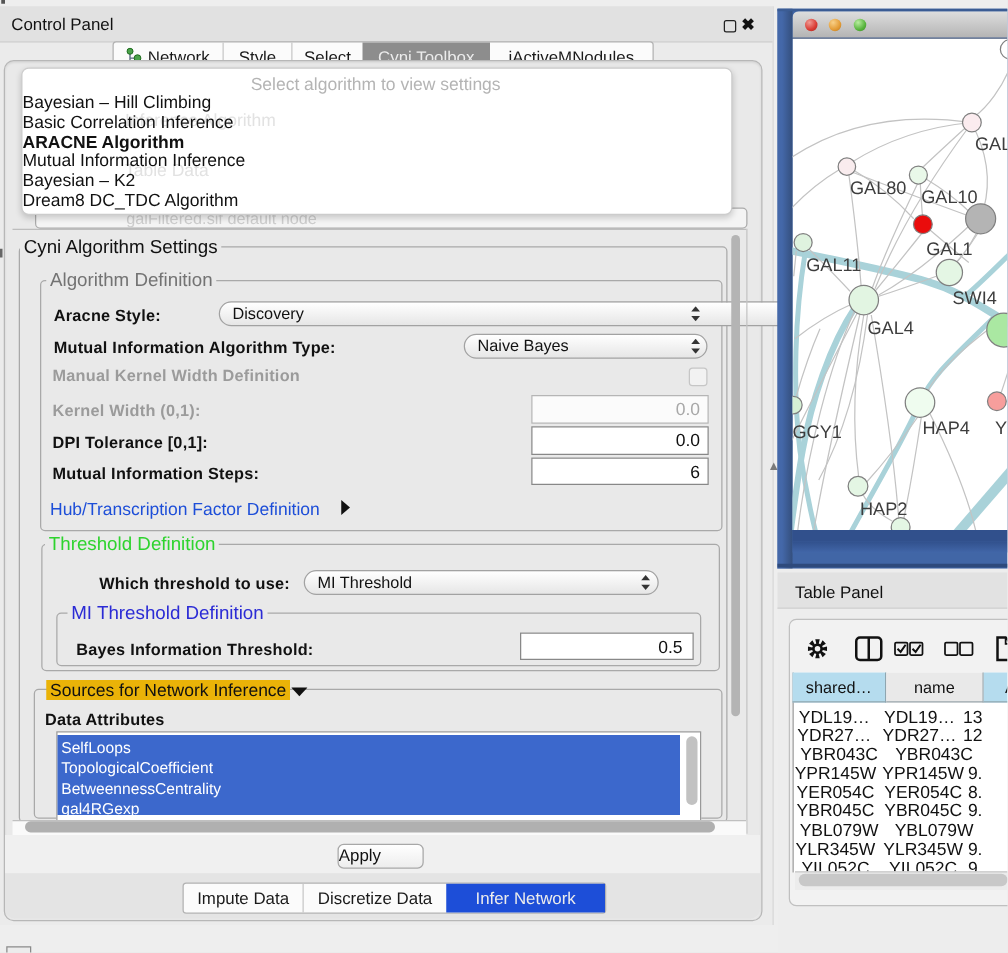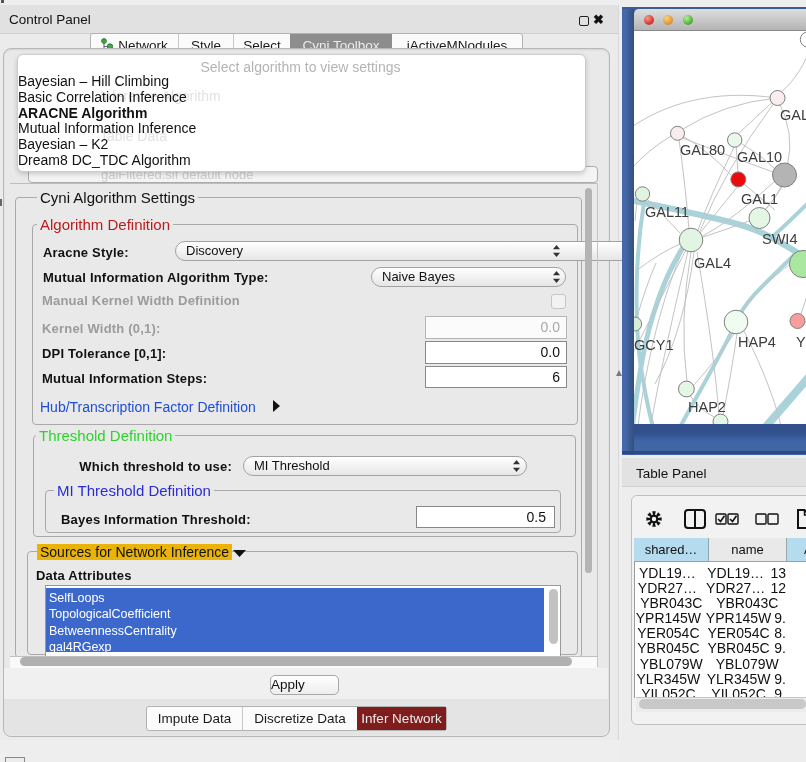--- a/index.html
+++ b/index.html
@@ -37,24 +37,24 @@
   <div style="width:130px;display:flex;align-items:center;justify-content:center;">jActiveMNodules</div>
 </div>
 
 <div class="abs" style="left:3px;top:48px;width:605px;height:687px;background:#e9e9e9;border:1px solid #b7b7b7;border-radius:8px;box-shadow:inset 0 1px 2px rgba(0,0,0,0.10);"></div>
 
 <div class="abs" style="left:28px;top:166px;width:570px;height:17px;background:#f4f4f4;border:1px solid #ababab;border-radius:4px;color:#cdcdcd;font-size:13px;padding-left:72px;box-sizing:border-box;">galFiltered.sif default node</div>
 
 <div class="abs" style="left:10px;top:183px;width:587px;height:1px;background:#bdbdbd;"></div>
 
 <div class="abs" style="left:15px;top:197px;width:565px;height:459px;border:1px solid #a9a9a9;border-radius:4px;"></div>
-<div class="abs gt" style="left:16px;top:189px;color:#111;margin-left:21px;">Cyni Algorithm Settings</div>
+<div class="abs gt" style="left:16px;top:189px;color:#111;">Cyni Algorithm Settings</div>
 
 <div class="abs" style="left:32px;top:224px;width:544px;height:199px;border:1px solid #a9a9a9;border-radius:4px;"></div>
-<div class="abs gt" style="left:37px;top:216px;color:#b91c1c;">Algorithm Definition</div>
+<div class="abs gt" style="left:37px;top:216px;color:#737373;">Algorithm Definition</div>
 
 <div class="abs b lbl" style="left:43px;top:244.5px;">Aracne Style:</div>
 <div class="abs combo" style="left:175px;top:241px;width:462px;height:20px;line-height:18px;">Discovery</div>
 <svg class="abs" style="left:552px;top:245px;" width="9" height="12" viewBox="0 0 9 12">
     <path d="M4.5 0 L8 4.2 L1 4.2 Z" fill="#333"></path>
     <path d="M4.5 12 L8 7.8 L1 7.8 Z" fill="#333"></path>
   </svg>
 
 <div class="abs b lbl" style="left:43px;top:269.5px;">Mutual Information Algorithm Type:</div>
 <div class="abs combo" style="left:371px;top:267px;width:195px;height:20px;line-height:18px;">Naive Bayes</div>
@@ -112,21 +112,21 @@
 <div class="abs" style="left:10px;top:656px;width:587px;height:12px;background:#fafafa;border-top:1px solid #c0c0c0;border-bottom:1px solid #c0c0c0;"></div>
 <div class="abs" style="left:20px;top:657px;width:552px;height:9px;background:#b0b0b0;border-radius:5px;"></div>
 
 <div class="abs" style="left:4px;top:668px;width:604px;height:31px;background:#f0f0f0;border-bottom:1px solid #cccccc;"></div>
 <div class="abs" style="left:270px;top:675px;width:69px;height:20px;background:linear-gradient(#ffffff,#ededed);border:1px solid #a8a8a8;border-radius:5px;box-sizing:border-box;text-align:left;font-size:13.5px;color:#111;line-height:18px;">Apply</div>
 
 <div class="abs" style="left:4px;top:699px;width:604px;height:36px;background:#e4e4e4;border-radius:0 0 8px 8px;"></div>
 <div class="abs" style="left:146px;top:706px;height:23px;border:1px solid #b2b2b2;border-radius:3px;background:#fbfbfb;display:flex;font-size:13.5px;color:#1a1a1a;">
   <div style="width:95px;display:flex;align-items:center;justify-content:center;border-right:1px solid #c8c8c8;">Impute Data</div>
   <div style="width:114px;display:flex;align-items:center;justify-content:center;">Discretize Data</div>
-  <div style="width:89px;display:flex;align-items:center;justify-content:center;background:#7f1d1d;color:#ececec;">Infer Network</div>
+  <div style="width:127px;display:flex;align-items:center;justify-content:center;background:#1d4ed8;color:#ececec;">Infer Network</div>
 </div>
 
 <div class="abs" style="left:17px;top:54px;width:567px;height:116px;background:#ffffff;border:1px solid #cccccc;border-radius:6px;box-shadow:0 2px 5px rgba(0,0,0,0.18);"></div>
 <div class="abs" style="left:100px;top:88px;font-size:14px;color:#e2e2e2;">Inference Algorithm</div>
 <div class="abs" style="left:100px;top:128px;font-size:14px;color:#e2e2e2;">Table Data</div>
 <div class="abs" style="left:17px;top:59px;width:567px;text-align:center;font-size:14px;color:#b4b4b4;">Select algorithm to view settings</div>
 <div class="abs" style="left:18px;top:74px;font-size:14px;color:#111;line-height:15.8px;">Bayesian – Hill Climbing<br>Basic Correlation Inference<br><span style="font-weight:bold;">ARACNE Algorithm</span><br>Mutual Information Inference<br>Bayesian – K2<br>Dream8 DC_TDC Algorithm</div>
 
 <svg class="abs" style="left:615px;top:369px;" width="8" height="8" viewBox="0 0 8 8">
     <path d="M4 1 L7 7 L1 7 Z" fill="#7a7a7a"></path>

